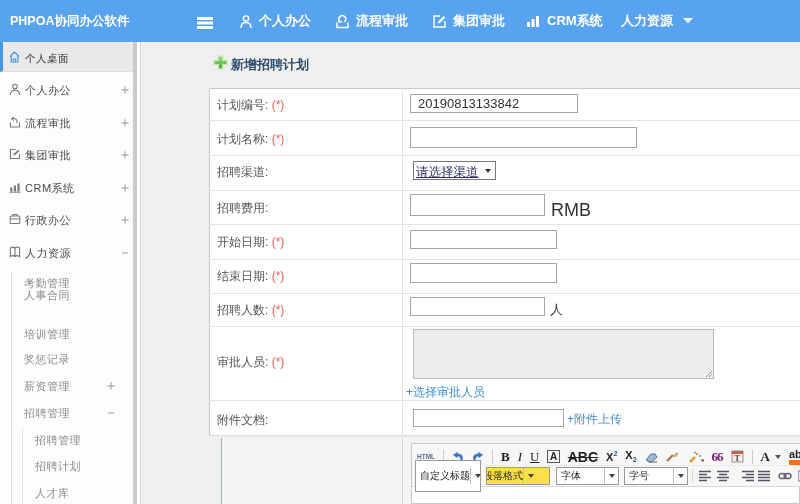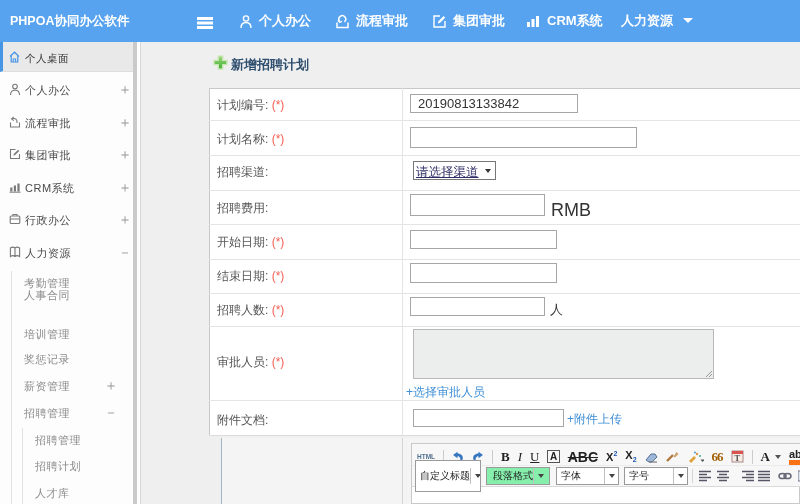--- a/index.html
+++ b/index.html
@@ -235,40 +235,40 @@
       <path d="M1 10 L7 4" stroke="#b07840" stroke-width="2.4"></path>
       <path d="M7.5 5.5 L10.5 1 12.5 3 9 6.5 z" fill="#caa36a"></path>
     </svg>
   <svg width="16" height="12" viewBox="0 0 16 12">
       <path d="M1 10 L6 5 8 7 3 12z" fill="#e0a33c"></path>
       <circle cx="9" cy="3" r="1.2" fill="#d94"></circle>
       <circle cx="12" cy="5" r="1" fill="#4a9"></circle>
       <circle cx="7" cy="1.5" r="1" fill="#49d"></circle>
       <path d="M12.5 8.5 h4 l-2 2.5z" fill="#555"></path>
     </svg>
-  <span style="font-size:13px;font-weight:bold;color:#a16207;letter-spacing:-1px;font-family:'Liberation Serif',serif">66</span>
+  <span style="font-size:13px;font-weight:bold;color:#701a75;letter-spacing:-1px;font-family:'Liberation Serif',serif">66</span>
   <svg width="13" height="13" viewBox="0 0 13 13">
       <rect x="1" y="1" width="11" height="11" fill="#f7f0e8" stroke="#a88" stroke-width="1"></rect>
       <rect x="1" y="1" width="11" height="3" fill="#d9534f"></rect>
       <text x="3.2" y="10.5" font-size="9" fill="#555" font-family="Liberation Serif" font-weight="bold">T</text>
     </svg>
   <span style="width:1px;height:14px;background:#ccc"></span>
   <span style="font-size:13px;font-weight:bold;color:#222;font-family:'Liberation Serif',serif">A</span>
   <span style="width:0;height:0;border-left:3.5px solid transparent;border-right:3.5px solid transparent;border-top:4px solid #555;margin-left:-3px"></span>
   <span style="font-size:11px;font-weight:bold;color:#222;border-bottom:5px solid #f97316">ab</span>
   <span style="width:0;height:0;border-left:3.5px solid transparent;border-right:3.5px solid transparent;border-top:4px solid #555;margin-left:-3px"></span>
 
 </div>
 
 <div class="abs" style="left:415px;top:467px;height:18px;display:flex;align-items:center">
   <span style="width:66px;height:32px;background:#fff;border:1px solid #9a9a9a;font-size:10px;color:#222;line-height:16px;padding:0 4px 0 4px;white-space:nowrap;overflow:hidden;display:inline-flex;align-items:center;justify-content:space-between">自定义标题<b style="display:inline-flex;align-items:center;height:16px;border-left:1px solid #c0c0c0;padding-left:4px;margin-right:-1px">
         <i style="width:0;height:0;border-left:3.5px solid transparent;border-right:3.5px solid transparent;border-top:4px solid #444"></i>
       </b></span>
   <span style="width:5px"></span>
-  <span style="width:64px;height:18px;background:#86efac;border:1px solid #9a9a9a;font-size:10px;color:#222;line-height:16px;padding:0 16px;white-space:nowrap;overflow:hidden;display:inline-flex;align-items:center;justify-content:center">段落格式<b style="display:inline-flex;align-items:center;height:16px;border-left:1px solid #c0c0c0;padding-left:4px;margin-right:-1px">
+  <span style="width:64px;height:18px;background:#fde047;border:1px solid #9a9a9a;font-size:10px;color:#222;line-height:16px;padding:0 16px;white-space:nowrap;overflow:hidden;display:inline-flex;align-items:center;justify-content:flex-end">段落格式<b style="display:inline-flex;align-items:center;height:16px;border-left:1px solid #c0c0c0;padding-left:4px;margin-right:-1px">
         <i style="width:0;height:0;border-left:3.5px solid transparent;border-right:3.5px solid transparent;border-top:4px solid #444"></i>
       </b></span>
   <span style="width:6px"></span>
   <span style="width:63px;height:18px;background:#fff;border:1px solid #9a9a9a;font-size:10px;color:#222;line-height:16px;padding:0 4px;white-space:nowrap;overflow:hidden;display:inline-flex;align-items:center;justify-content:space-between">字体<b style="display:inline-flex;align-items:center;height:16px;border-left:1px solid #c0c0c0;padding-left:4px;margin-right:-1px">
         <i style="width:0;height:0;border-left:3.5px solid transparent;border-right:3.5px solid transparent;border-top:4px solid #444"></i>
       </b></span>
   <span style="width:5px"></span>
   <span style="width:64px;height:18px;background:#fff;border:1px solid #9a9a9a;font-size:10px;color:#222;line-height:16px;padding:0 4px;white-space:nowrap;overflow:hidden;display:inline-flex;align-items:center;justify-content:space-between">字号<b style="display:inline-flex;align-items:center;height:16px;border-left:1px solid #c0c0c0;padding-left:4px;margin-right:-1px">
         <i style="width:0;height:0;border-left:3.5px solid transparent;border-right:3.5px solid transparent;border-top:4px solid #444"></i>
       </b></span>

